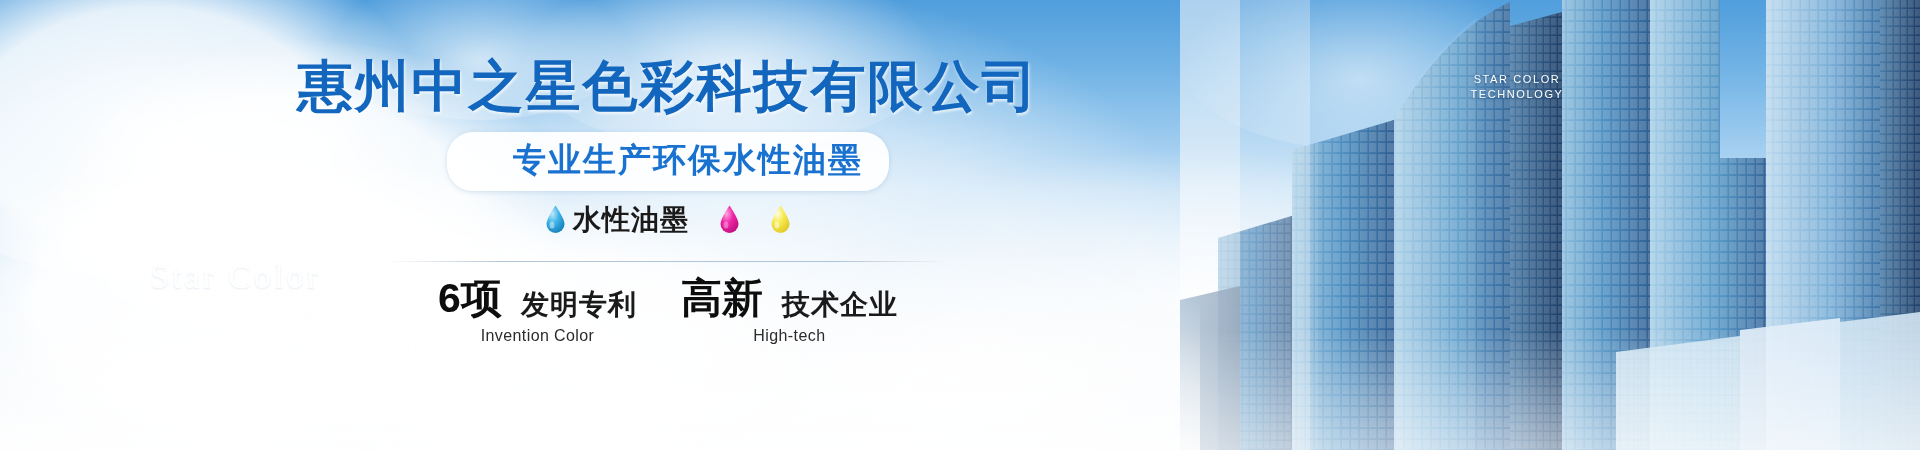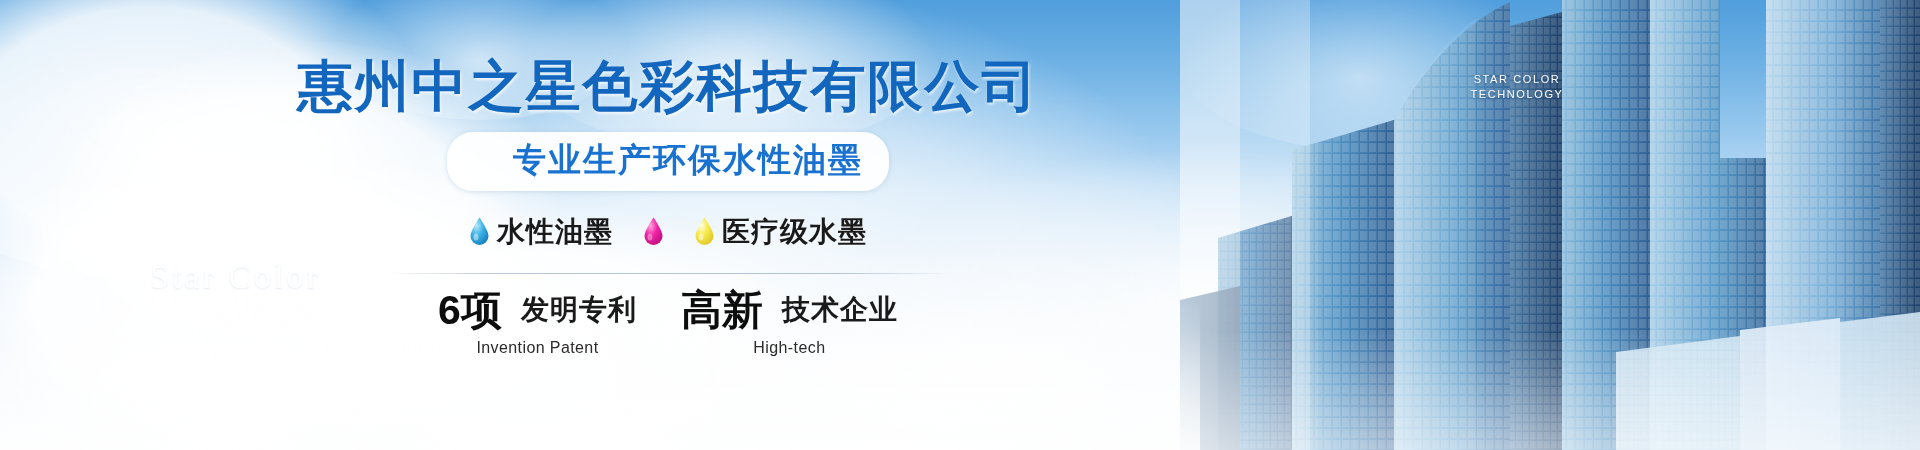--- a/index.html
+++ b/index.html
@@ -140,21 +140,21 @@
     font-size:33px;
     font-weight:bold;
     letter-spacing:2px;
     color:#1a72d0;
     white-space:nowrap;
     margin-left:40px;
   }
 
   
   .product-row {
-    margin-top:22px;
+    margin-top:10px;
     display:flex; align-items:center; gap:30px;
     white-space:nowrap;
   }
   .product-item { display:flex; align-items:center; gap:7px; }
   .product-item .p-label {
     font-size:28px;
     font-weight:bold;
     color:#1a1a1a;
     letter-spacing:1px;
     text-shadow:0 1px 2px rgba(255,255,255,.6);
@@ -168,21 +168,21 @@
     background:linear-gradient(to right, rgba(150,175,200,0), rgba(120,150,180,.55) 20%, rgba(120,150,180,.55) 80%, rgba(150,175,200,0));
   }
 
   
   .honors {
     margin-top:16px;
     display:flex; align-items:flex-start; gap:44px;
     white-space:nowrap;
   }
   .honor { display:flex; flex-direction:column; align-items:center; }
-  .honor .cn { display:flex; align-items:center; }
+  .honor .cn { display:flex; align-items:flex-end; }
   .honor .cn-big {
     font-size:41px; font-weight:bold; color:#0d0d0d; letter-spacing:0px;
     line-height:1;
   }
   .honor .cn-small {
     font-size:28px; font-weight:bold; color:#1a1a1a; letter-spacing:1px;
     line-height:1; margin-left:19px;
   }
   .honor .en {
     margin-top:8px;
@@ -369,35 +369,34 @@
           <defs>
             <radialGradient id="d3" cx="34%" cy="30%" r="78%">
               <stop offset="0" stop-color="#fffde3"></stop>
               <stop offset="45%" stop-color="#f7ea4c"></stop>
               <stop offset="100%" stop-color="#e0c92a"></stop>
             </radialGradient>
           </defs>
           <path d="M21 1 C21 1 3 27 3 38 a18 18 0 0 0 36 0 C39 27 21 1 21 1 Z" fill="url(#d3)"></path>
           <ellipse cx="14" cy="40" rx="5" ry="7" fill="#ffffff" opacity=".50"></ellipse>
         </svg>
-        <span class="p-label">医疗级水墨</span>
       </div>
 
     </div>
 
     <div class="divider"></div>
 
     <div class="honors">
 
       <div class="honor">
         <div class="cn">
           <span class="cn-big">6项</span>
           <span class="cn-small">发明专利</span>
         </div>
-        <div class="en">Invention Patent</div>
+        <div class="en">Invention Color</div>
       </div>
 
       <div class="honor">
         <div class="cn">
           <span class="cn-big">高新</span>
           <span class="cn-small">技术企业</span>
         </div>
         <div class="en">High-tech</div>
       </div>
 

